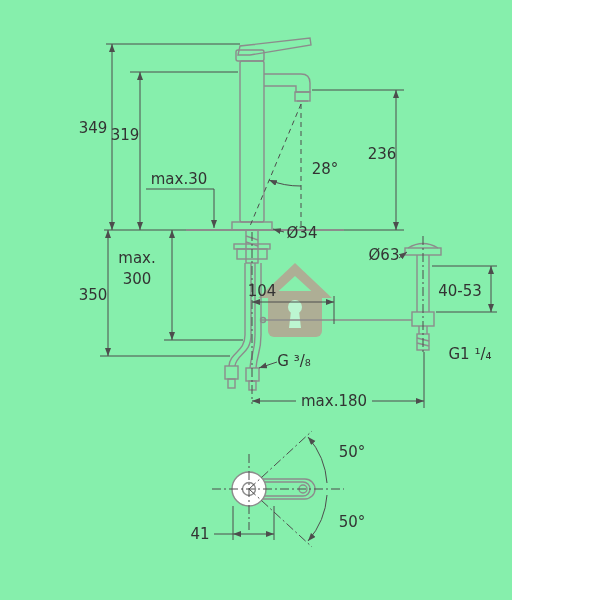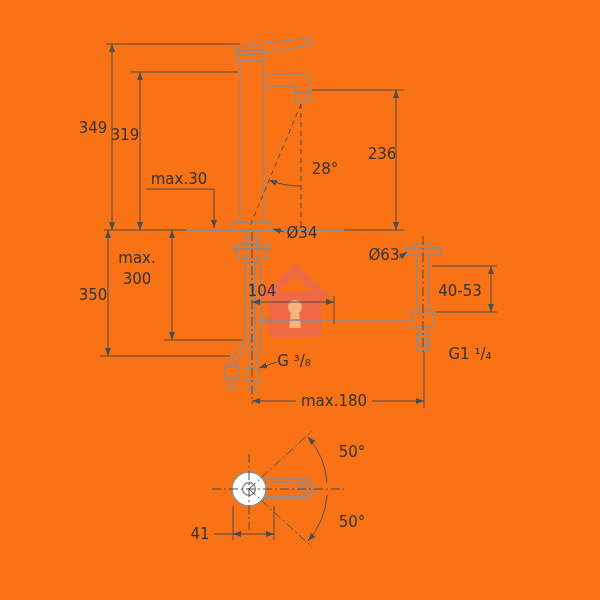--- a/index.html
+++ b/index.html
@@ -1,16 +1,16 @@
 <!DOCTYPE html>
 <html style="--draw: #8c8c8c; --line: #4d4d4d; --text: #333333; --watermark: #e0607a;"><head>
 <meta charset="utf-8">
 <style>
   html,body{margin:0;padding:0;background:#fff;}
-  #stage{position:relative;width:600px;height:600px;background:#f97316;overflow:hidden;
+  #stage{position:relative;width:512px;height:600px;background:#86efac;overflow:hidden;
          font-family:"DejaVu Sans", sans-serif;}
   svg{position:absolute;inset:0;}
   .draw{stroke:var(--draw,#8c8c8c);stroke-width:1.4;fill:none;}
   .draw .thick{stroke-width:1.8;}
   .dim{stroke:var(--line,#4d4d4d);stroke-width:1;fill:none;}
   .dash{stroke-dasharray:5 4;}
   .cdash{stroke-dasharray:9 3 2 3;}
   .arrow-fill{fill:var(--line,#4d4d4d);stroke:none;}
   .t{font:15px "DejaVu Sans", sans-serif;fill:var(--text,#333333);stroke:none;}
   .wm{fill:var(--watermark,#e0607a);stroke:none;}

